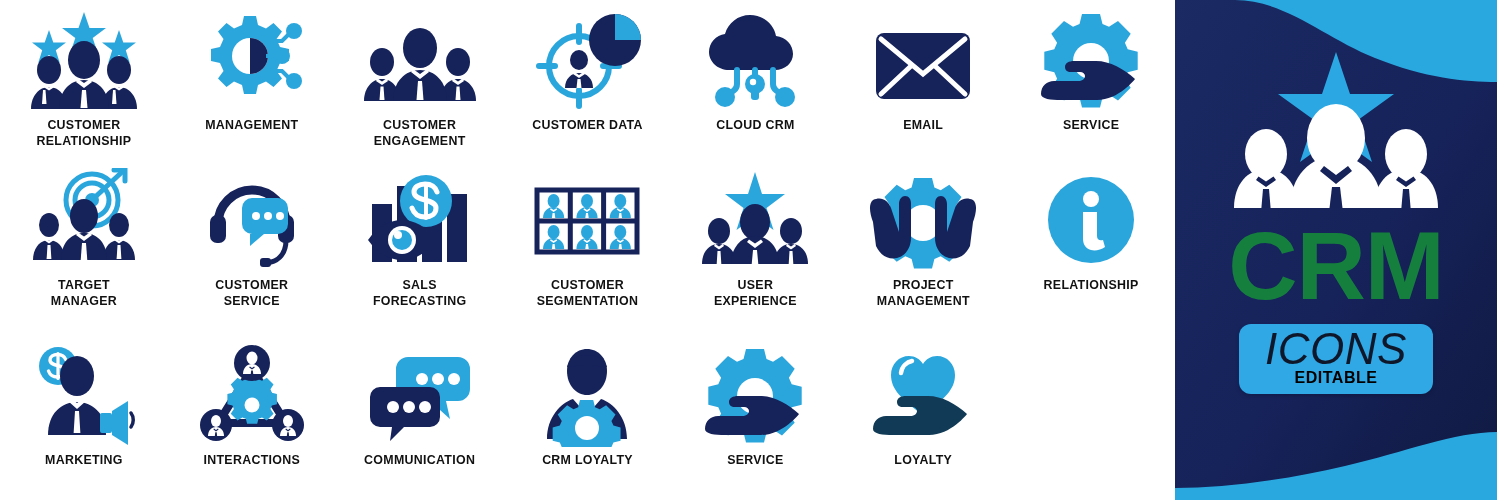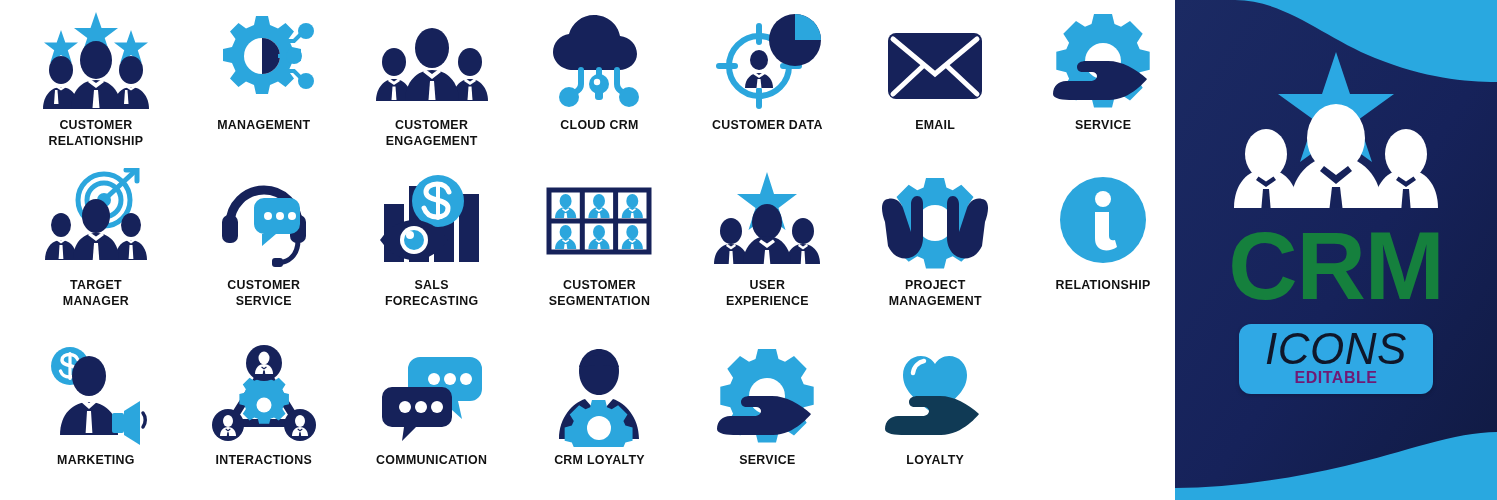--- a/index.html
+++ b/index.html
@@ -12,21 +12,20 @@
     position:relative;
   }
   #stage{position:relative;width:1497px;height:500px;overflow:hidden;background:#fff;}
 
   
   #icon-grid{
     position:absolute;left:0;top:0;width:1175px;height:500px;
     display:grid;
     grid-template-columns:repeat(7,1fr);
     grid-template-rows:150px 175px 175px;
-    padding-left:12px;
   }
   .cell{
     position:relative;
     display:flex;flex-direction:column;align-items:center;justify-content:flex-start;
   }
   .cell .art{
     display:flex;align-items:flex-end;justify-content:center;
     width:118px;
   }
   .row1 .art{height:108px;padding-top:4px;}
@@ -74,21 +73,21 @@
     display:flex;flex-direction:column;align-items:center;
     box-shadow:0 2px 4px rgba(0,0,0,.18);
   }
   #brand-badge .icons-word{
     color:#0f172a;font-size:44px;line-height:40px;font-weight:normal;
     letter-spacing:0.5px;
     font-family:"Liberation Sans", sans-serif;
     font-style:italic;
   }
   #brand-badge .editable-word{
-    color:#701a75;font-size:16px;line-height:18px;font-weight:bold;
+    color:#000000;font-size:16px;line-height:18px;font-weight:bold;
     letter-spacing:0.5px;margin-top:0px;
     font-family:"Liberation Sans", sans-serif;
   }
 </style>
 </head>
 <body>
 
 <div id="stage">
 
   <div id="icon-grid">
@@ -167,63 +166,63 @@
           </g>
         </svg>
       </div>
       <div class="cap">CUSTOMER
 ENGAGEMENT</div>
     </div>
 
     <div class="cell row1">
       <div class="art">
         <svg width="112" height="104" viewBox="0 0 112 104">
+          <g fill="none" stroke="#2ba6dd" stroke-width="6">
+            <circle cx="48" cy="58" r="30"></circle>
+          </g>
+          <g stroke="#2ba6dd" stroke-width="6" stroke-linecap="round">
+            <path d="M48 18 v16"></path>
+              <path d="M48 82 v16"></path>
+            <path d="M8 58 h16"></path>
+              <path d="M72 58 h16"></path>
+          </g>
+          <g fill="#16225a">
+            <ellipse cx="48" cy="52" rx="9" ry="10"></ellipse>
+            <path d="M34 80c0-9 6-15 14-15s14 6 14 15z"></path>
+          </g>
+          <g fill="#ffffff">
+            <path d="M42 66 L48 70 L54 66 L52.5 64 L48 67 L43.5 64 Z"></path>
+            <path d="M46.5 71 h3 l1 9 h-5 z"></path>
+          </g>
+          <path fill="#16225a" d="M84 6 a26 26 0 1 0 0 52 a26 26 0 0 0 0 -52 z"></path>
+          <path fill="#2ba6dd" d="M84 6 L84 32 L110 32 A26 26 0 0 0 84 6 Z"></path>
+        </svg>
+      </div>
+      <div class="cap">CUSTOMER DATA</div>
+    </div>
+
+    <div class="cell row1">
+      <div class="art">
+        <svg width="112" height="104" viewBox="0 0 112 104">
           <path fill="#16225a" d="M30 62c-11 0-20-8-20-18 0-9 7-17 16-18 3-11 13-19 25-19 13 0 24 9 26 21 10 1 17 9 17 18 0 9-8 16-18 16z"></path>
           <g stroke="#2ba6dd" stroke-width="6" fill="none" stroke-linecap="round">
             <path d="M56 62 v20"></path>
             <path d="M38 62 v14 c0 6 -5 8 -10 10"></path>
             <path d="M74 62 v14 c0 6 5 8 10 10"></path>
           </g>
           <g fill="#2ba6dd">
             <circle cx="56" cy="76" r="10"></circle>
             <circle cx="26" cy="89" r="10"></circle>
             <circle cx="86" cy="89" r="10"></circle>
           </g>
           <rect x="52" y="76" width="8" height="16" rx="3" fill="#2ba6dd"></rect>
           <circle cx="54" cy="74" r="3.2" fill="#ffffff"></circle>
         </svg>
       </div>
       <div class="cap">CLOUD CRM</div>
-    </div>
-
-    <div class="cell row1">
-      <div class="art">
-        <svg width="112" height="104" viewBox="0 0 112 104">
-          <g fill="none" stroke="#2ba6dd" stroke-width="6">
-            <circle cx="48" cy="58" r="30"></circle>
-          </g>
-          <g stroke="#2ba6dd" stroke-width="6" stroke-linecap="round">
-            <path d="M48 18 v16"></path>
-              <path d="M48 82 v16"></path>
-            <path d="M8 58 h16"></path>
-              <path d="M72 58 h16"></path>
-          </g>
-          <g fill="#16225a">
-            <ellipse cx="48" cy="52" rx="9" ry="10"></ellipse>
-            <path d="M34 80c0-9 6-15 14-15s14 6 14 15z"></path>
-          </g>
-          <g fill="#ffffff">
-            <path d="M42 66 L48 70 L54 66 L52.5 64 L48 67 L43.5 64 Z"></path>
-            <path d="M46.5 71 h3 l1 9 h-5 z"></path>
-          </g>
-          <path fill="#16225a" d="M84 6 a26 26 0 1 0 0 52 a26 26 0 0 0 0 -52 z"></path>
-          <path fill="#2ba6dd" d="M84 6 L84 32 L110 32 A26 26 0 0 0 84 6 Z"></path>
-        </svg>
-      </div>
-      <div class="cap">CUSTOMER DATA</div>
     </div>
 
     <div class="cell row1">
       <div class="art">
         <svg width="112" height="104" viewBox="0 0 112 104">
           <rect x="9" y="25" width="94" height="66" rx="8" fill="#16225a"></rect>
           <path d="M14 31 L56 66 L98 31" stroke="#ffffff" stroke-width="5" fill="none" stroke-linecap="round"></path>
           <path d="M14 86 L44 58" stroke="#ffffff" stroke-width="5" fill="none" stroke-linecap="round"></path>
           <path d="M98 86 L68 58" stroke="#ffffff" stroke-width="5" fill="none" stroke-linecap="round"></path>
         </svg>

